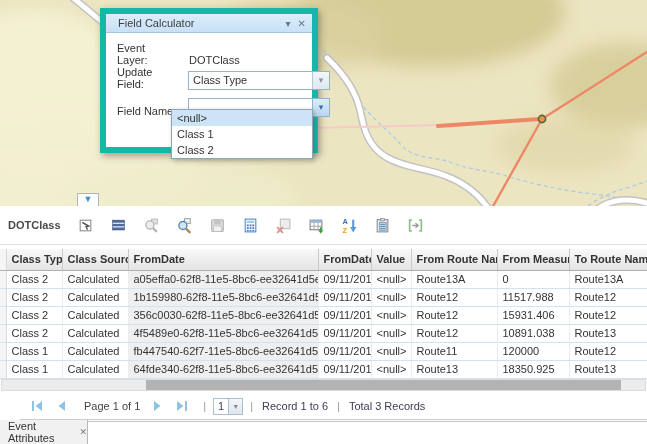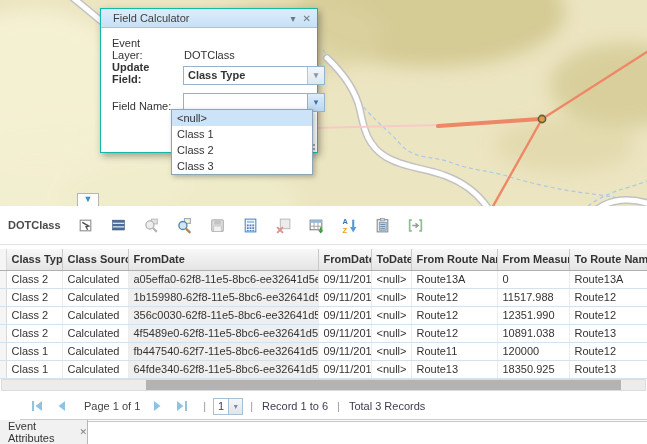--- a/index.html
+++ b/index.html
@@ -5,29 +5,29 @@
   * { margin:0; padding:0; box-sizing:border-box; }
   html,body { width:647px; height:444px; font-family:"Liberation Sans", sans-serif; font-size:11px; color:#333; background:#fff; overflow:hidden; }
   #screen { position:relative; width:647px; height:444px; }
 
   
   #map { position:absolute; left:0; top:0; width:647px; height:206px; border-bottom:1px solid #9a9a9a; background:#ece5c1; }
   #map svg { display:block; }
   #map-collapse-tab { position:absolute; left:77px; top:193px; width:22px; height:13px; background:#fdfdfd; border:1px solid #b5b5b5; border-bottom:none; text-align:center; line-height:11px; font-size:9px; color:#3b8ec6; cursor:pointer; }
 
   
-  #dialog { position:absolute; left:100px; top:8px; width:218px; height:145px; background:#fff; border:1px solid #14b8a6; box-shadow:2px 3px 7px rgba(60,60,60,.45); z-index:10; }
+  #dialog { position:absolute; left:100px; top:8px; width:218px; height:145px; background:#fff; border:6px solid #14b8a6; box-shadow:2px 3px 7px rgba(60,60,60,.45); z-index:10; }
   #dialog-titlebar { height:19px; background:linear-gradient(#dcedfb,#c8e1f6); border-bottom:1px solid #a8c4dd; display:flex; align-items:center; padding:0 6px 0 12px; }
   #dialog-title { flex:1; color:#3e3e3e; }
   .titlebar-btn { color:#6b7886; font-size:10px; margin-left:7px; cursor:pointer; line-height:17px; }
   .dlg-row { position:absolute; left:11px; right:7px; height:19px; display:flex; align-items:flex-end; }
   .dlg-label { width:60px; color:#333; }
   #row-event-layer { top:33px; }
   #row-event-layer .dlg-value { margin-left:12px; }
-  #row-update-field { top:57px;font-weight:bold; }
+  #row-update-field { top:57px; }
   #row-field-value { top:84px; }
   .combo { position:absolute; left:71px; top:0; width:142px; height:19px; background:#fff; border:1px solid #94b2cc; display:flex; }
   .combo-text { flex:1; line-height:17px; padding-left:4px; white-space:nowrap; overflow:hidden; }
   .combo-btn { width:17px; border-left:1px solid #b5c6d6; background:linear-gradient(#f2f6fa,#dfe8f0); text-align:center; line-height:16px; font-size:9px; color:#8a97a5; cursor:pointer; }
   .combo-btn.active { background:linear-gradient(#dcecfb,#b9d7f1); color:#3c6f9d; border-left:1px solid #94b2cc; }
   #dialog-resize-grip { position:absolute; right:2px; bottom:2px; width:9px; height:9px; cursor:nwse-resize; }
   #dialog-resize-grip i { position:absolute; width:2px; height:2px; background:#aaa; }
   #dialog-resize-grip i:nth-child(1){ right:0; bottom:0; }
   #dialog-resize-grip i:nth-child(2){ right:4px; bottom:0; }
   #dialog-resize-grip i:nth-child(3){ right:0; bottom:4px; }
@@ -156,21 +156,20 @@
         <i></i>
         <i></i>
       </div>
   </div>
 
   <ul id="field-value-list">
 
   <li class="sel">&lt;null&gt;</li>
       <li>Class 1</li>
       <li>Class 2</li>
-      <li>Class 3</li>
     </ul>
 
   <div id="panel">
 
     <div id="toolbar">
       <span id="layer-name">DOTClass</span>
 
       <span class="tb-btn">
         <svg width="17" height="17" viewBox="0 0 16 16">
             <rect x="3" y="3" width="10" height="10" fill="#fff" stroke="#8a8a8a"></rect>
@@ -289,21 +288,21 @@
           <col style="width:78px">
       </colgroup>
       <thead>
         <tr>
           <th class="gutter"></th>
 
         <th>Class Type</th>
             <th>Class Source</th>
             <th>FromDate</th>
             <th>FromDate</th>
-            <th>ToDate</th>
+            <th>Value</th>
             <th>From Route Name</th>
             <th>From Measure</th>
             <th>To Route Name</th>
           </tr>
       </thead>
       <tbody>
 
       <tr>
             <td class="gutter"></td>
             <td>Class 2</td>
@@ -327,21 +326,21 @@
             <td>Route12</td>
           </tr>
           <tr>
             <td class="gutter"></td>
             <td>Class 2</td>
             <td>Calculated</td>
             <td class="eventid">356c0030-62f8-11e5-8bc6-ee32641d5ec9</td>
             <td>09/11/2015</td>
             <td>&lt;null&gt;</td>
             <td>Route12</td>
-            <td>12351.990</td>
+            <td>15931.406</td>
             <td>Route12</td>
           </tr>
           <tr>
             <td class="gutter"></td>
             <td>Class 2</td>
             <td>Calculated</td>
             <td class="eventid">4f5489e0-62f8-11e5-8bc6-ee32641d5ec9</td>
             <td>09/11/2015</td>
             <td>&lt;null&gt;</td>
             <td>Route12</td>

